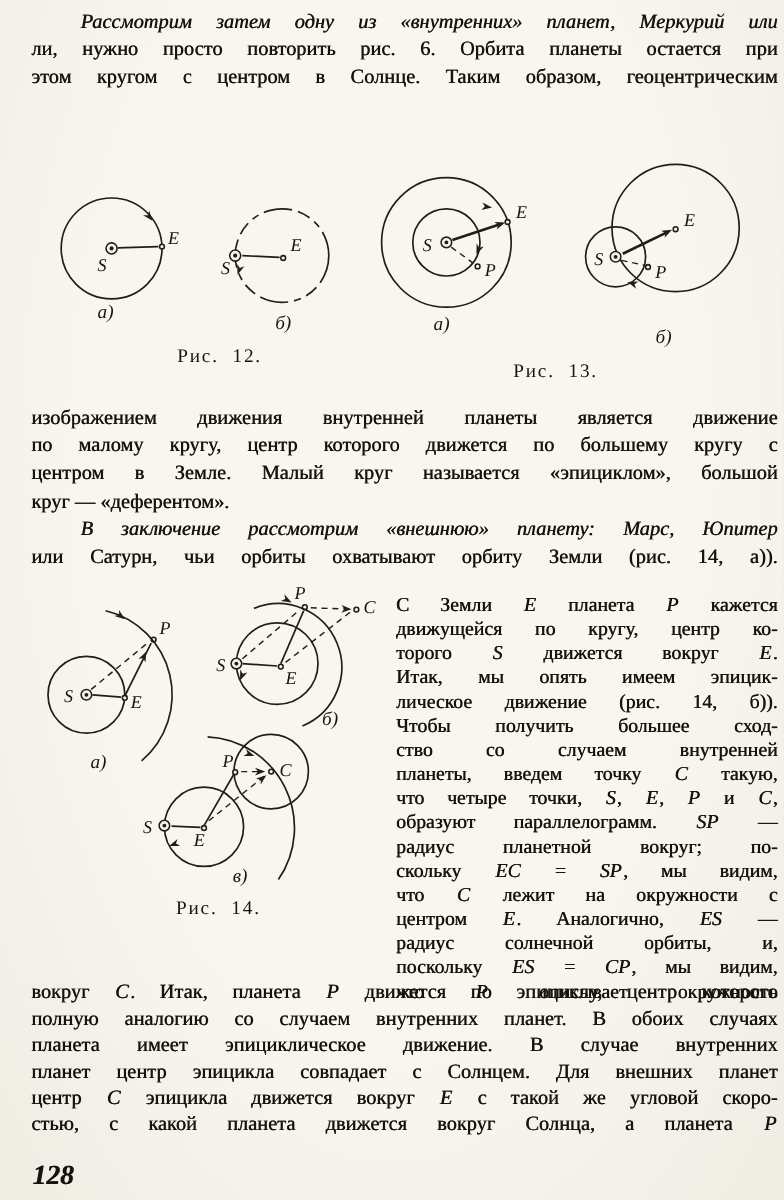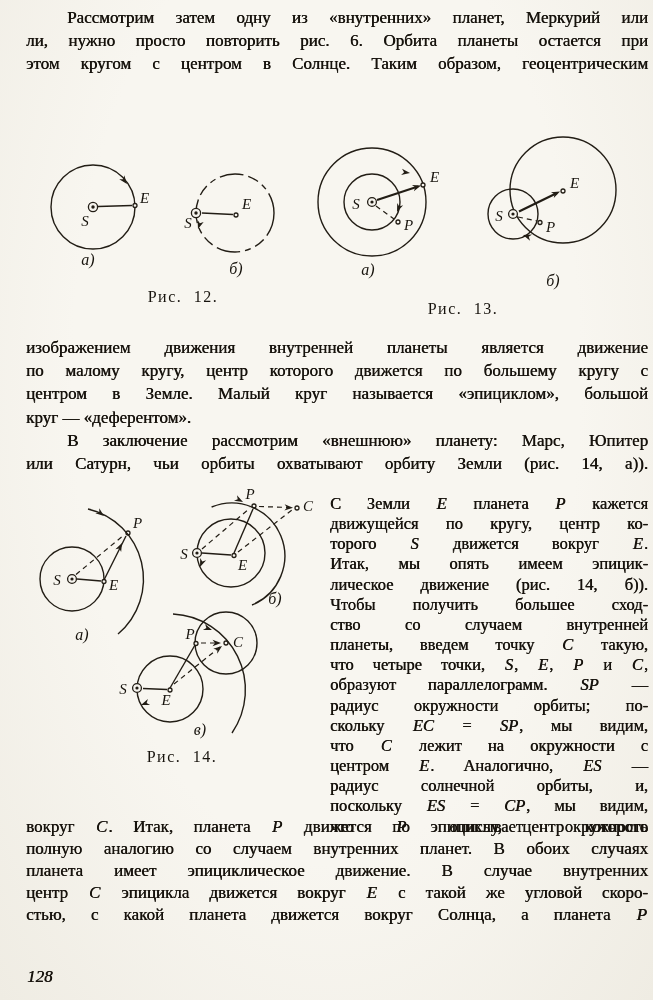--- a/index.html
+++ b/index.html
@@ -4,26 +4,26 @@
 <style>
   html,body{margin:0;padding:0;background:#e9e7e0;}
   .page{position:relative;width:653px;height:1000px;overflow:hidden;
         background:#f6f4ee;
         background-image:radial-gradient(ellipse at 50% 38%, #f8f6f0 55%, #efece3 100%);
         font-family:"Liberation Serif","DejaVu Serif",serif;color:#17130d;}
   .para{position:absolute;font-size:17px;line-height:23.2px;
         text-shadow:0.4px 0 0 currentColor;}
   .para .line{text-align:justify;text-align-last:justify;}
   .para.short-last .line:last-child{text-align-last:left;}
-  .para.indent-first .line:first-child{text-indent:41px;}
+  .para.indent-first .line:first-child{text-indent:41px;font-style:italic;}
   .col{font-size:16.5px;line-height:20.15px;}
   .p23 .line{min-height:23px;}
   i.vr{font-style:italic;padding:0 1px;}
-  .pageno{position:absolute;left:27px;top:967px;font-style:italic;font-size:17px;
-          text-shadow:0.4px 0 0 currentColor;}
+  .pageno{position:absolute;left:27px;top:967px;font-style:italic;font-size:23px;
+          text-shadow:0.4px 0 0 currentColor;font-weight:bold;}
   svg{position:absolute;overflow:visible;}
   svg .stroke{fill:none;stroke:#221d15;stroke-width:1.4;}
   svg .thick{fill:none;stroke:#221d15;stroke-width:2.2;}
   svg .dash{fill:none;stroke:#221d15;stroke-width:1.2;stroke-dasharray:5 4;}
   svg .dashdot{fill:none;stroke:#221d15;stroke-width:1.4;stroke-dasharray:24 5 11 5 6 5;}
   svg .pt{fill:#f6f4ee;stroke:#221d15;stroke-width:1.3;}
   svg .fill{fill:#221d15;stroke:none;}
   svg text.fl{font-family:"Liberation Serif","DejaVu Serif",serif;font-style:italic;
               font-size:15px;fill:#17130d;}
   svg text.panel{font-family:"Liberation Serif","DejaVu Serif",serif;font-style:italic;
@@ -196,31 +196,32 @@
       <div class="line">С Земли <i class="vr">E</i> планета <i class="vr">P</i> кажется</div>
       <div class="line">движущейся по кругу, центр ко-</div>
       <div class="line">торого <i class="vr">S</i> движется вокруг <i class="vr">E</i>.</div>
       <div class="line">Итак, мы опять имеем эпицик-</div>
       <div class="line">лическое движение (рис. 14, б)).</div>
       <div class="line">Чтобы получить большее сход-</div>
       <div class="line">ство со случаем внутренней</div>
       <div class="line">планеты, введем точку <i class="vr">C</i> такую,</div>
       <div class="line">что четыре точки, <i class="vr">S</i>, <i class="vr">E</i>, <i class="vr">P</i> и <i class="vr">C</i>,</div>
       <div class="line">образуют параллелограмм. <i class="vr">SP</i> —</div>
-      <div class="line">радиус окружности орбиты; по-</div>
+      <div class="line">радиус планетной вокруг; по-</div>
       <div class="line">скольку <i class="vr">EC = SP</i>, мы видим,</div>
       <div class="line">что <i class="vr">C</i> лежит на окружности с</div>
       <div class="line">центром <i class="vr">E</i>. Аналогично, <i class="vr">ES</i> —</div>
       <div class="line">радиус солнечной орбиты, и,</div>
       <div class="line">поскольку <i class="vr">ES = CP</i>, мы видим,</div>
       <div class="line">что <i class="vr">P</i> описывает окружность</div>
     </div>
 
   <div class="para" style="left:26px;top:816px;width:622px;line-height:22px;">
       <div class="line">вокруг <i class="vr">C</i>. Итак, планета <i class="vr">P</i> движется по эпициклу, центр которого</div>
       <div class="line">полную аналогию со случаем внутренних планет. В обоих случаях</div>
       <div class="line">планета имеет эпициклическое движение. В случае внутренних</div>
+      <div class="line">планет центр эпицикла совпадает с Солнцем. Для внешних планет</div>
       <div class="line">центр <i class="vr">C</i> эпицикла движется вокруг <i class="vr">E</i> с такой же угловой скоро-</div>
       <div class="line">стью, с какой планета движется вокруг Солнца, а планета <i class="vr">P</i></div>
     </div>
 
   <div class="pageno">128</div>
 </div>
 
 </body></html>

